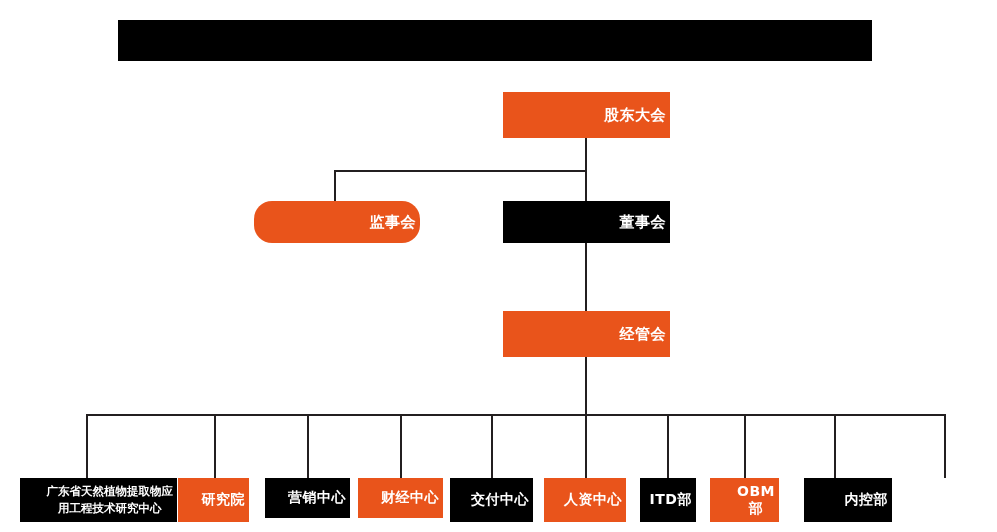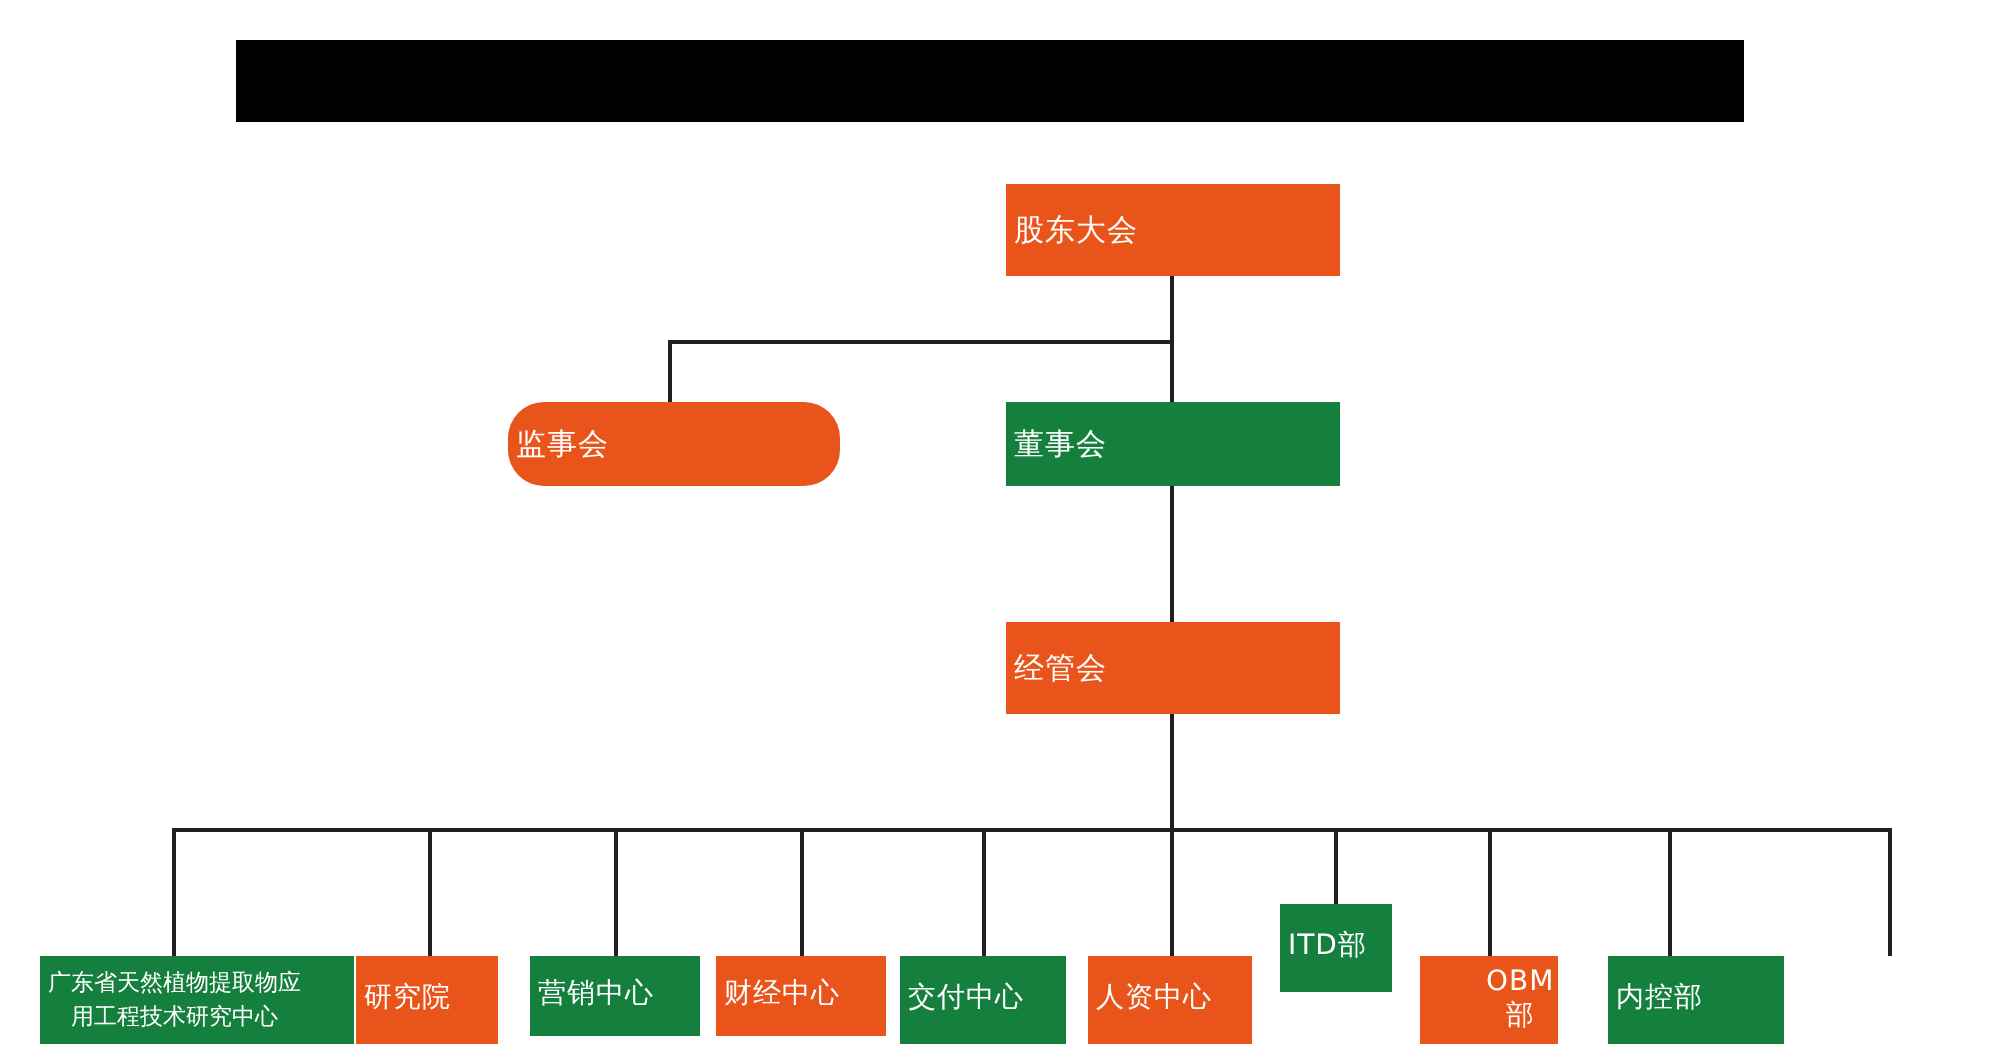--- a/index.html
+++ b/index.html
@@ -38,31 +38,31 @@
     line-height: 1px;
     opacity: 0;
   }
 
   
   .node {
     position: absolute;
     box-sizing: border-box;
     display: flex;
     align-items: center;
-    justify-content: flex-start;
+    justify-content: flex-end;
     text-align: center;
     color: #ffffff;
-    font-weight: normal;
+    font-weight: bold;
     letter-spacing: 0.5px;
     line-height: 1.25;
     z-index: 3;
     user-select: none;
   }
   .node.dark  { background: #E9541B; }
-  .node.light { background: #15803d; }
+  .node.light { background: #000000; }
 
   .node .node-label {
     display: block;
     padding: 0 4px;
     white-space: pre-line;
   }
 
   
   .lvl-top   { font-size: 15px; }
   .lvl-mid   { font-size: 15px; }
@@ -146,21 +146,21 @@
   </div>
 
   <div class="node light lvl-leaf" style="left:450px; top:478px; width:83px; height:44px;">
     <span class="node-label">交付中心</span>
   </div>
 
   <div class="node dark lvl-leaf" style="left:544px; top:478px; width:82px; height:44px;">
     <span class="node-label">人资中心</span>
   </div>
 
-  <div class="node light lvl-leaf" style="left:640px; top:452px; width:56px; height:44px;">
+  <div class="node light lvl-leaf" style="left:640px; top:478px; width:56px; height:44px;">
     <span class="node-label">ITD部</span>
   </div>
 
   <div class="node dark lvl-leaf" style="left:710px; top:478px; width:69px; height:44px;padding-left:29px;">
     <span class="node-label">OBM部</span>
   </div>
 
   <div class="node light lvl-leaf" style="left:793px; top:478px; width:88px; height:44px;margin-left:11px;">
     <span class="node-label">内控部</span>
   </div>

